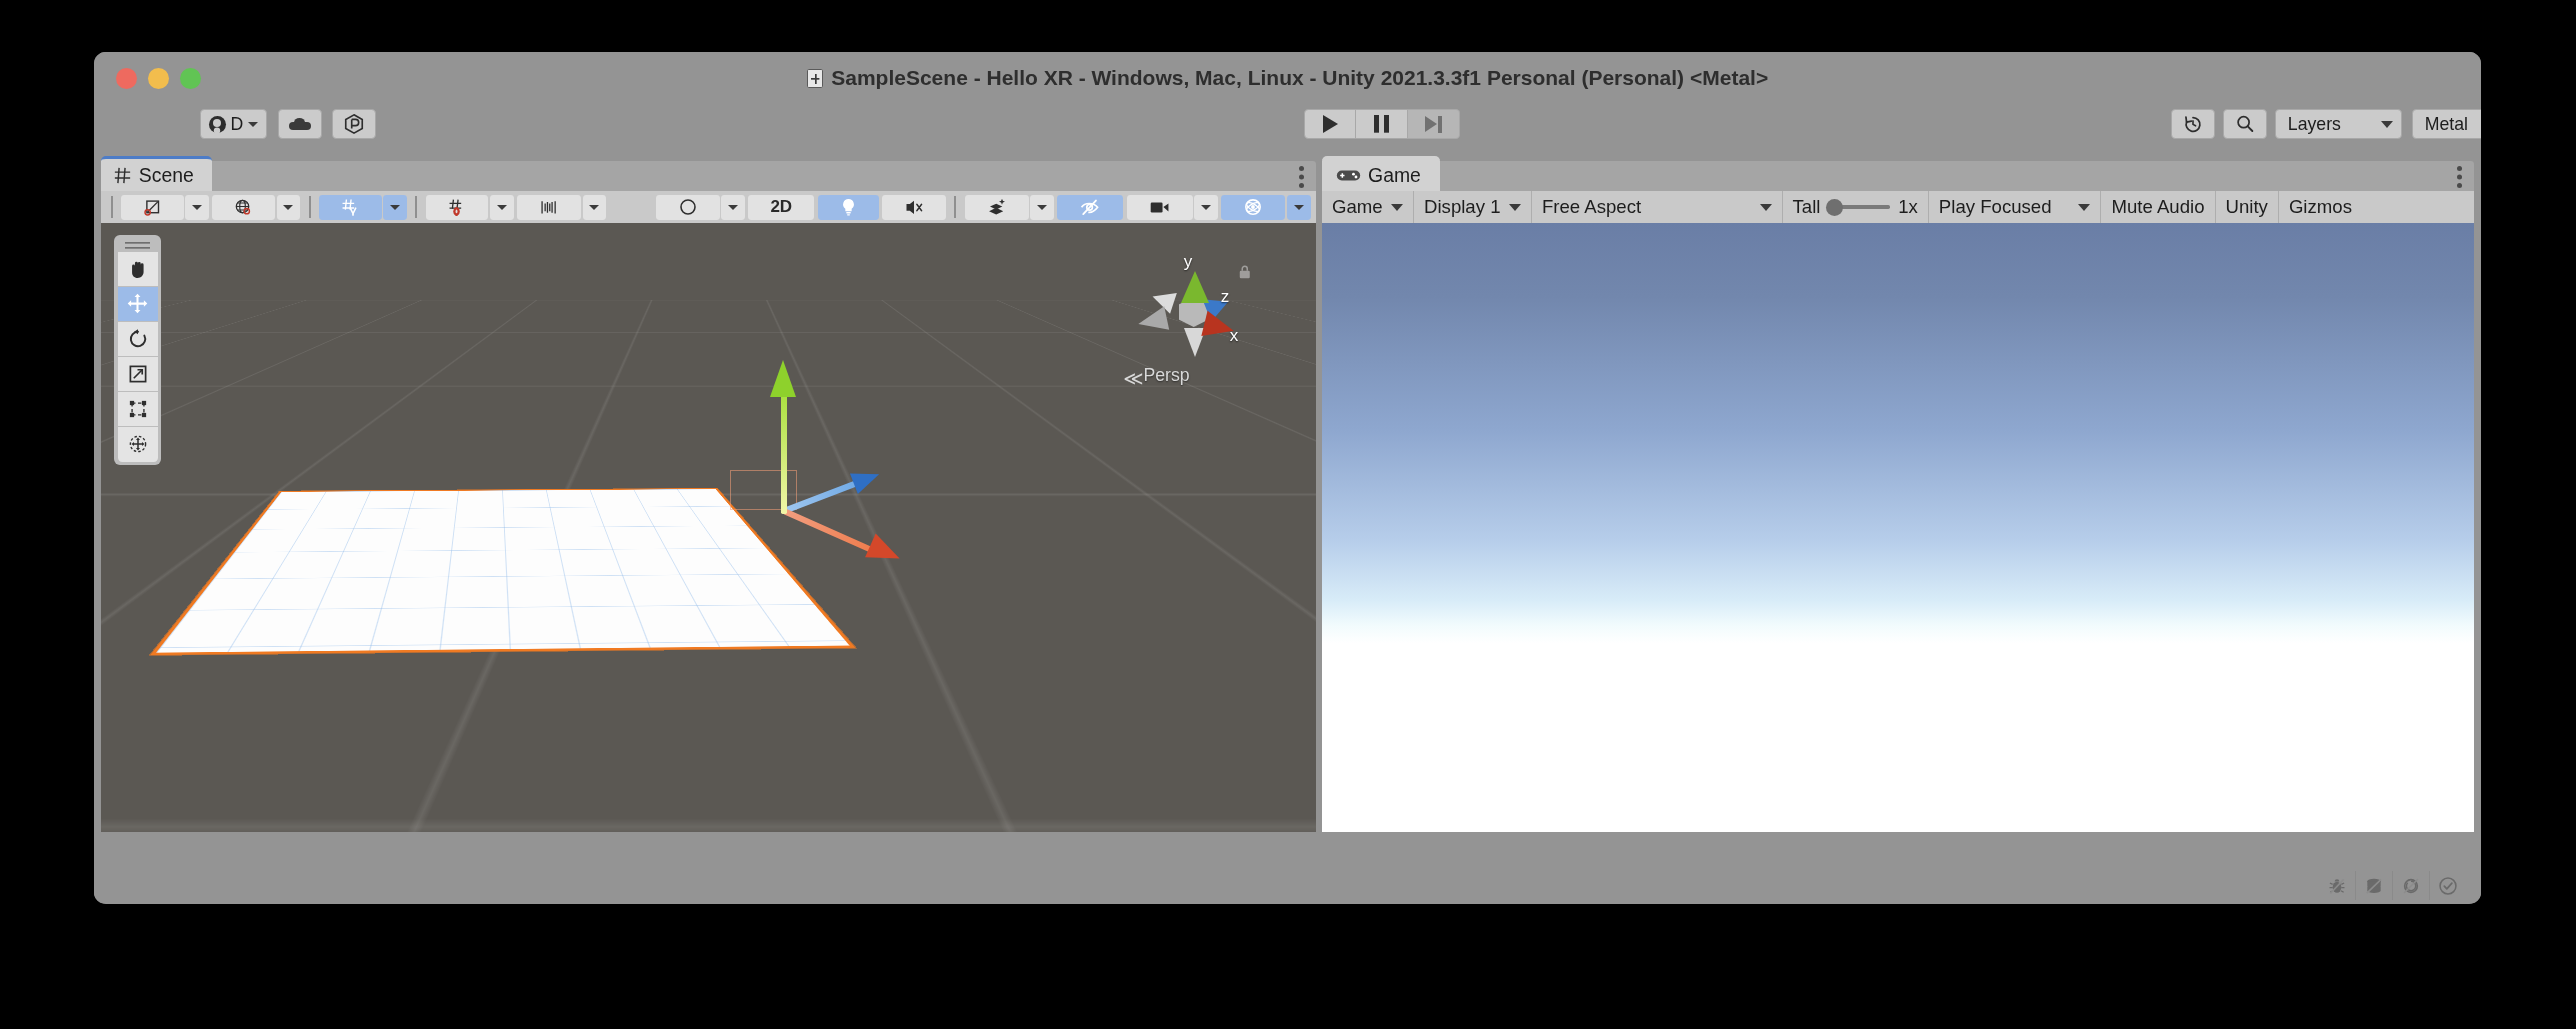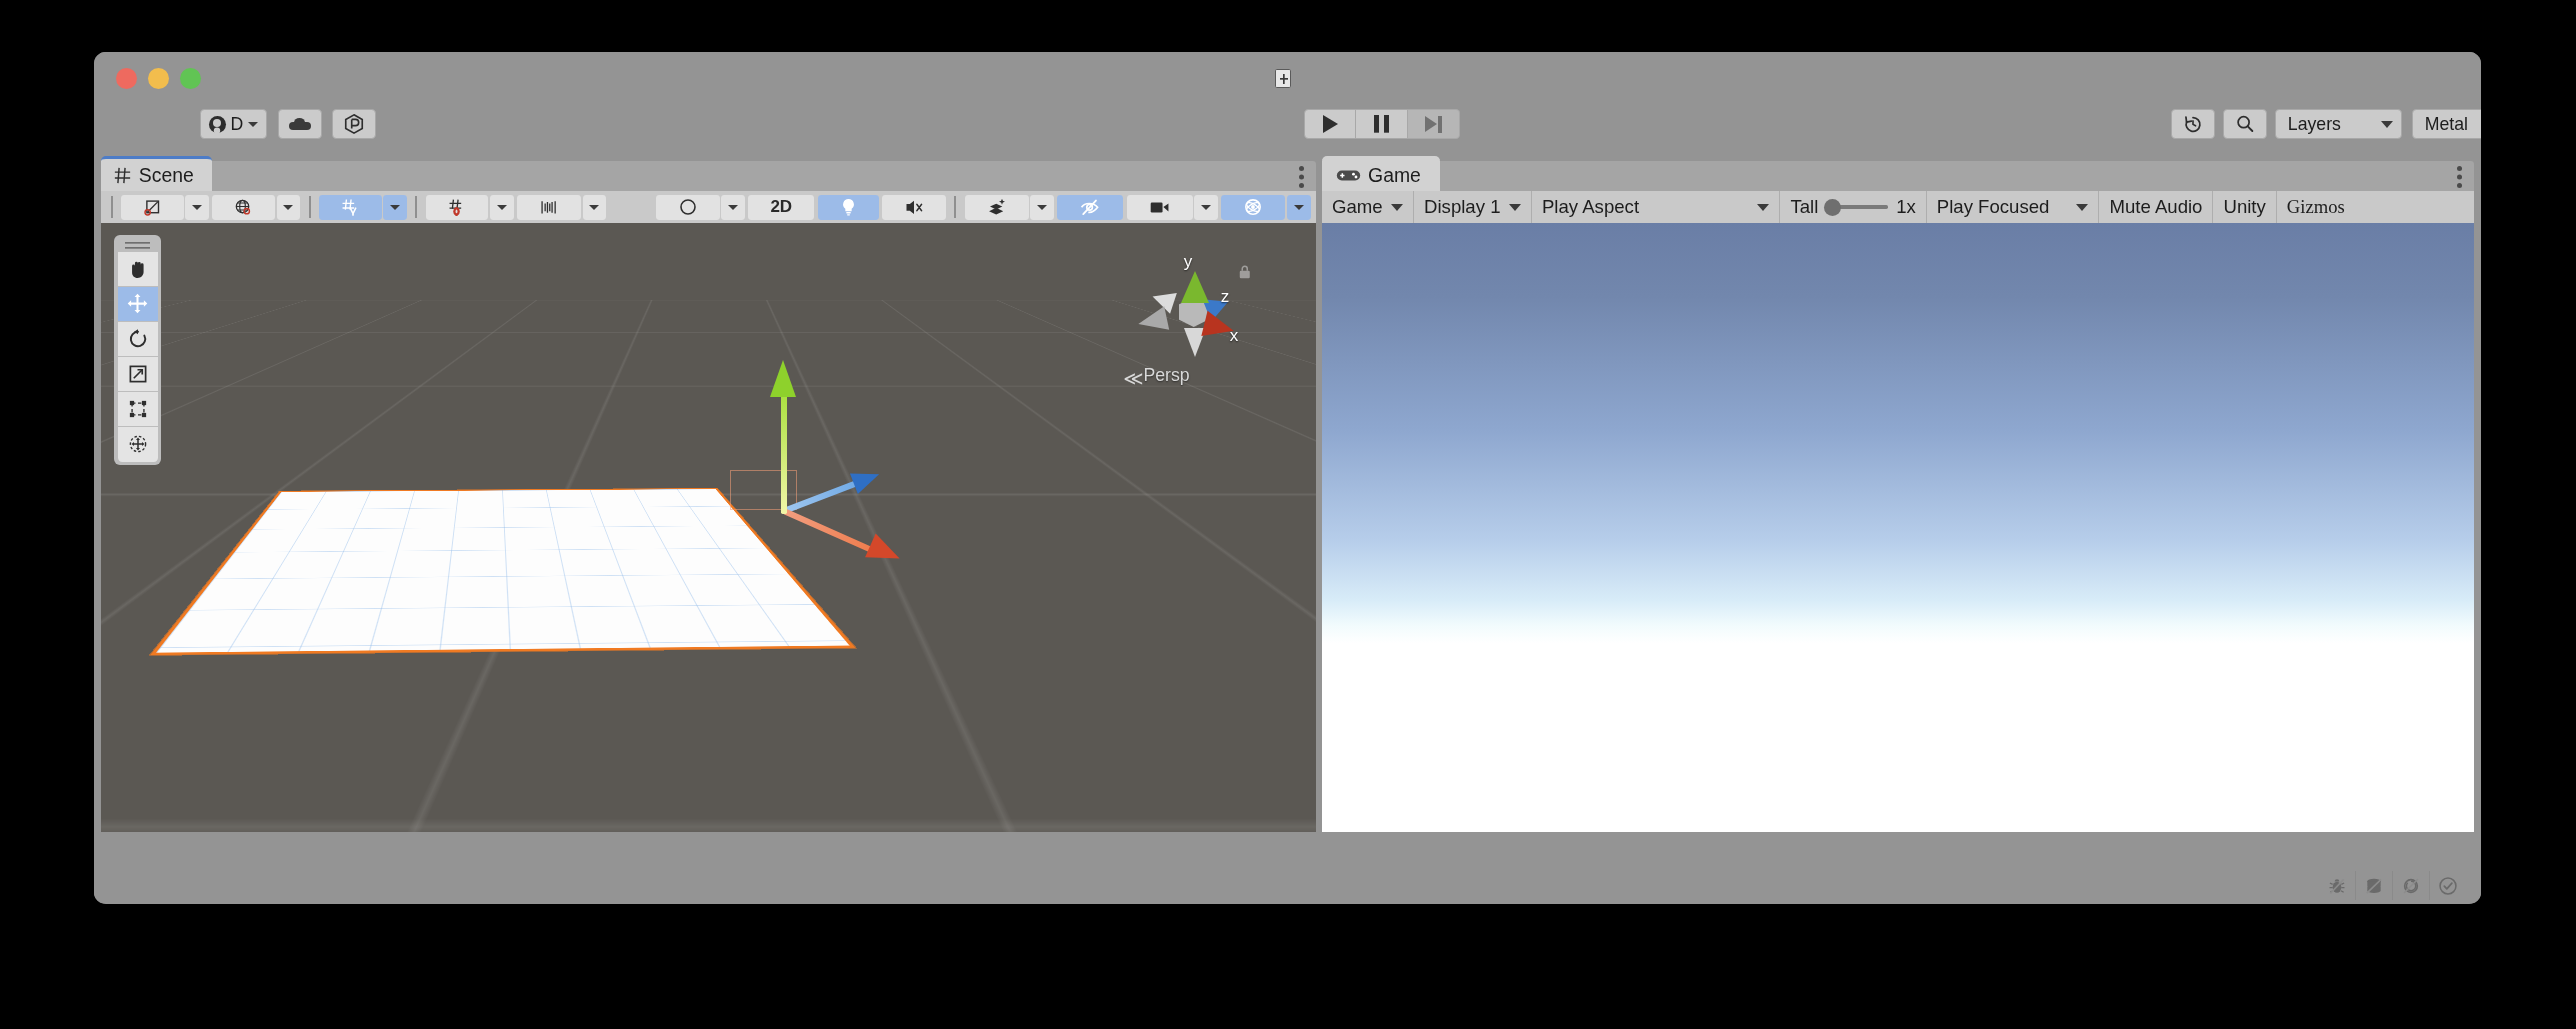--- a/index.html
+++ b/index.html
@@ -232,21 +232,21 @@
     height: 32px;
     display: flex; align-items: center;
     gap: 8.4px;
     padding: 0 10px;
     font-size: 18.6px; color: #1d1d1d;
     border-right: 1.7px solid #aeaeae;
     white-space: nowrap;
     cursor: default;
     flex: none;
   }
-  .gt-item.noborder { border-right: none; font-family: Liberation Serif, serif; }
+  .gt-item.noborder { border-right: none; }
   .scale-track {
     width: 61px; height: 3.4px; background: #7a7a7a; border-radius: 1.7px;
     position: relative;
   }
   .scale-knob {
     position: absolute; left: -2.5px; top: -6.7px;
     width: 17px; height: 17px; border-radius: 50%; background: #6f6f6f;
   }
 
   
@@ -412,21 +412,21 @@
 </head>
 <body>
 
 <div id="unity-window">
 
   <div id="titlebar">
     <div class="traffic close"></div>
     <div class="traffic min"></div>
     <div class="traffic max"></div>
     <div id="window-title">
-      <span id="title-scene-icon"></span>
+      <span id="title-scene-icon"></span><span>SampleScene - Hello XR - Windows, Mac, Linux - Unity 2021.3.3f1 Personal (Personal) &lt;Metal&gt;</span>
     </div>
   </div>
 
   <div id="main-toolbar">
 
     <div class="tb-btn" id="account-btn">
       <span class="avatar-icon"></span>
       <span>D</span>
       <span class="caret small"></span>
     </div>
@@ -738,21 +738,21 @@
       <div class="viewtoolbar" style="padding:0">
         <div class="gt-item">
           <span>Game</span>
           <span class="caret"></span>
         </div>
         <div class="gt-item">
           <span>Display 1</span>
           <span class="caret"></span>
         </div>
         <div class="gt-item">
-          <span>Play Aspect</span>
+          <span>Free Aspect</span>
           <span class="caret" style="margin-left:110px"></span>
         </div>
         <div class="gt-item">
           <span>Tall</span>
           <span class="scale-track">
             <span class="scale-knob"></span>
           </span>
           <span>1x</span>
         </div>
         <div class="gt-item">

